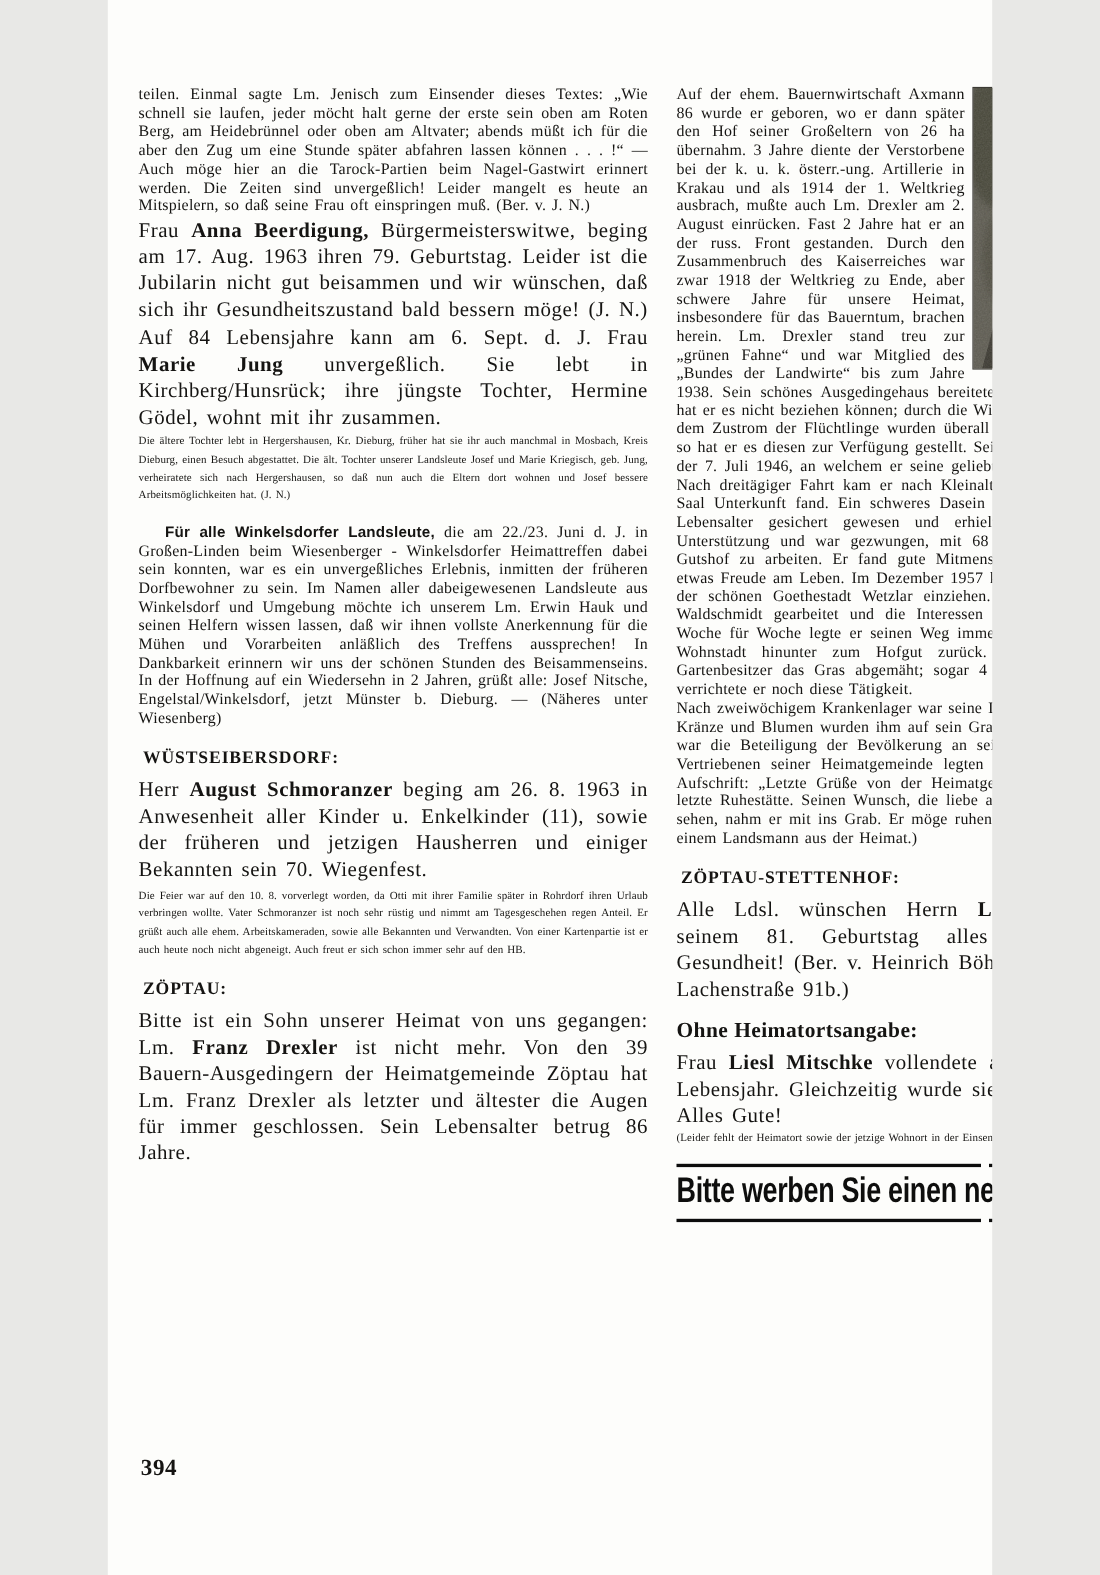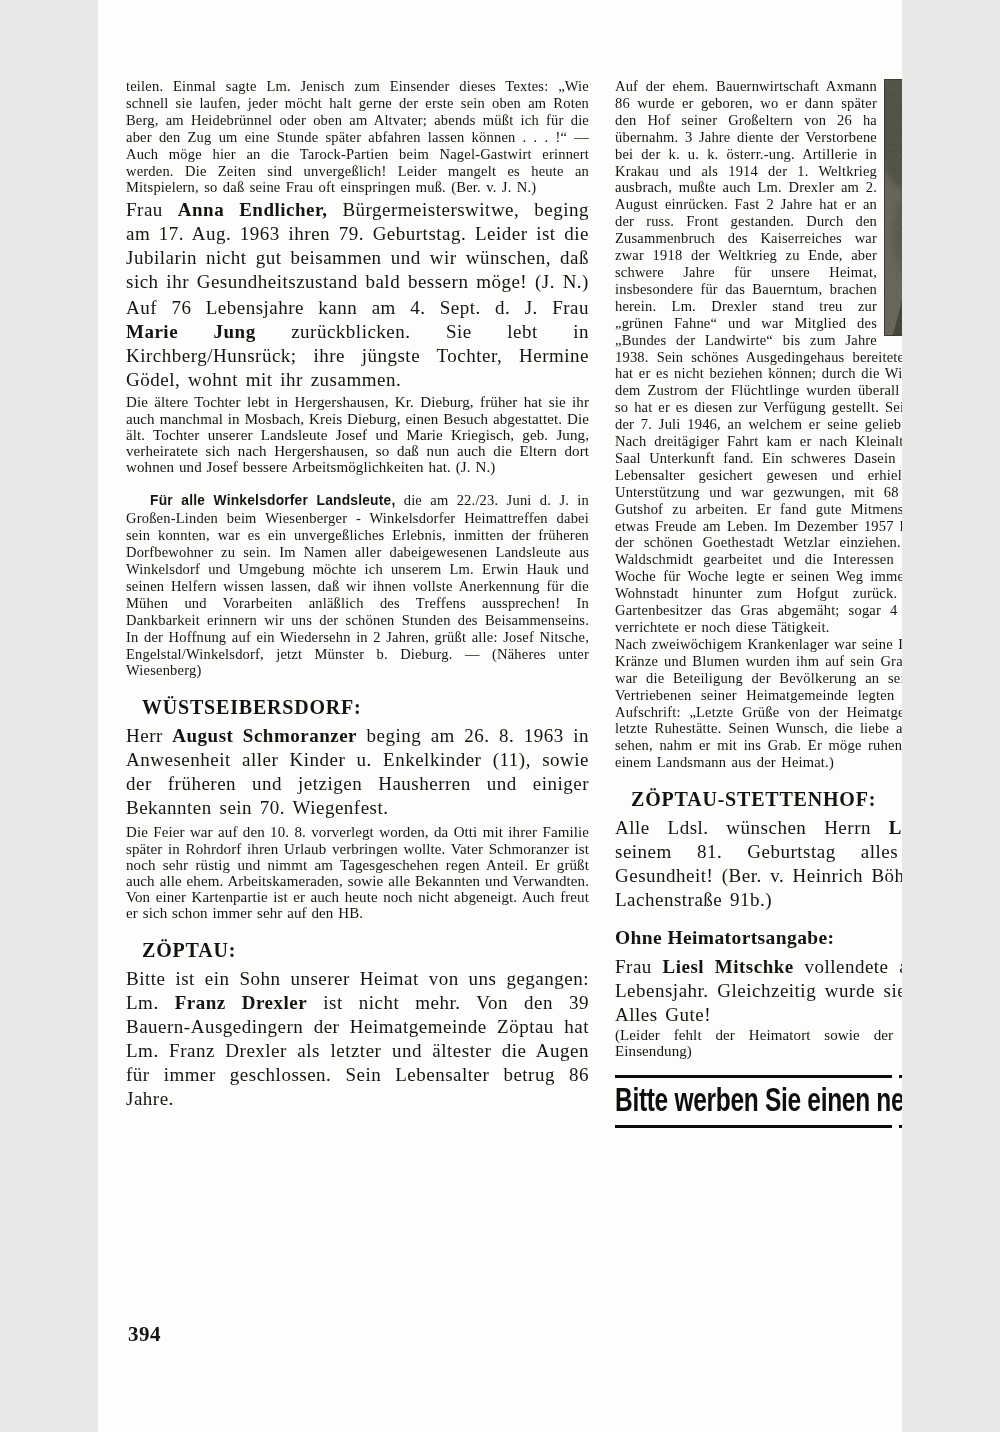--- a/index.html
+++ b/index.html
@@ -11,26 +11,26 @@
     font-family:"Liberation Serif", serif;
     color:#151412;
     overflow:hidden;
     margin:0 auto;
   }
   .col{position:absolute;top:78px;}
   .col-left{left:28px;width:463px;}
   .col-right{left:517px;width:458px;}
   p{margin:0;text-align:justify;}
   .small{font-size:14.5px;line-height:16.9px;letter-spacing:.2px;word-spacing:1.5px;}
-  .smaller{font-size:15px;line-height:16.2px;letter-spacing:.1px;word-spacing:1px;}
+  .smaller{font-size:10px;line-height:16.2px;letter-spacing:.1px;word-spacing:1px;}
   .large{font-size:19px;line-height:24px;letter-spacing:.5px;word-spacing:2.5px;}
   .b{font-weight:bold;}
   h2.sec{
-    margin:16px 0 5px 16px;
-    font-size:20px;line-height:24px;
+    margin:16px 0 5px 4px;
+    font-size:16px;line-height:24px;
     letter-spacing:.8px;
     font-weight:bold;
   }
   h3.sec{
     margin:14px 0 5px 0;
     font-size:19.5px;line-height:24px;
     letter-spacing:.4px;
     font-weight:bold;
   }
   .lead-sans{
@@ -76,23 +76,23 @@
   }
 </style>
 </head>
 <body>
 
 <div class="page">
 
   <div class="col col-left">
     <p class="small">teilen. Einmal sagte Lm. Jenisch zum Einsender dieses Textes: „Wie schnell sie laufen, jeder möcht halt gerne der erste sein oben am Roten Berg, am Heidebrünnel oder oben am Altvater; abends müßt ich für die aber den Zug um eine Stunde später abfahren lassen können . . . !“ — Auch möge hier an die Tarock-Partien beim Nagel-Gastwirt erinnert werden. Die Zeiten sind unvergeßlich! Leider mangelt es heute an Mitspielern, so daß seine Frau oft einspringen muß. (Ber. v. J. N.)</p>
 
-    <p class="large mt2"><span>Frau </span><span class="b">Anna Endlicher,</span><span> Bürgermeisterswitwe, beging am 17. Aug. 1963 ihren 79. Geburtstag. Leider ist die Jubilarin nicht gut beisammen und wir wünschen, daß sich ihr Gesundheitszustand bald bessern möge! (J. N.)</span></p>
+    <p class="large mt2"><span>Frau </span><span class="b">Anna Beerdigung,</span><span> Bürgermeisterswitwe, beging am 17. Aug. 1963 ihren 79. Geburtstag. Leider ist die Jubilarin nicht gut beisammen und wir wünschen, daß sich ihr Gesundheitszustand bald bessern möge! (J. N.)</span></p>
 
-    <p class="large mt2"><span>Auf 76 Lebensjahre kann am 4. Sept. d. J. Frau </span><span class="b">Marie Jung</span><span> zurückblicken. Sie lebt in Kirchberg/Hunsrück; ihre jüngste Tochter, Hermine Gödel, wohnt mit ihr zusammen.</span></p>
+    <p class="large mt2"><span>Auf 84 Lebensjahre kann am 6. Sept. d. J. Frau </span><span class="b">Marie Jung</span><span> unvergeßlich. Sie lebt in Kirchberg/Hunsrück; ihre jüngste Tochter, Hermine Gödel, wohnt mit ihr zusammen.</span></p>
 
     <p class="smaller mt2">Die ältere Tochter lebt in Hergershausen, Kr. Dieburg, früher hat sie ihr auch manchmal in Mosbach, Kreis Dieburg, einen Besuch abgestattet. Die ält. Tochter unserer Landsleute Josef und Marie Kriegisch, geb. Jung, verheiratete sich nach Hergershausen, so daß nun auch die Eltern dort wohnen und Josef bessere Arbeitsmöglichkeiten hat. (J. N.)</p>
 
     <p class="small mt16"><span class="lead-sans">Für alle Winkelsdorfer Landsleute,</span><span> die am 22./23. Juni d. J. in Großen-Linden beim Wiesenberger - Winkelsdorfer Heimattreffen dabei sein konnten, war es ein unvergeßliches Erlebnis, inmitten der früheren Dorfbewohner zu sein. Im Namen aller dabeigewesenen Landsleute aus Winkelsdorf und Umgebung möchte ich unserem Lm. Erwin Hauk und seinen Helfern wissen lassen, daß wir ihnen vollste Anerkennung für die Mühen und Vorarbeiten anläßlich des Treffens aussprechen! In Dankbarkeit erinnern wir uns der schönen Stunden des Beisammenseins. In der Hoffnung auf ein Wiedersehn in 2 Jahren, grüßt alle: Josef Nitsche, Engelstal/Winkelsdorf, jetzt Münster b. Dieburg. — (Näheres unter Wiesenberg)</span></p>
 
     <h2 class="sec">WÜSTSEIBERSDORF:</h2>
 
     <p class="large"><span>Herr </span><span class="b">August Schmoranzer</span><span> beging am 26. 8. 1963 in Anwesenheit aller Kinder u. Enkelkinder (11), sowie der früheren und jetzigen Hausherren und einiger Bekannten sein 70. Wiegenfest.</span></p>
 
     <p class="smaller mt4">Die Feier war auf den 10. 8. vorverlegt worden, da Otti mit ihrer Familie später in Rohrdorf ihren Urlaub verbringen wollte. Vater Schmoranzer ist noch sehr rüstig und nimmt am Tagesgeschehen regen Anteil. Er grüßt auch alle ehem. Arbeitskameraden, sowie alle Bekannten und Verwandten. Von einer Kartenpartie ist er auch heute noch nicht abgeneigt. Auch freut er sich schon immer sehr auf den HB.</p>

